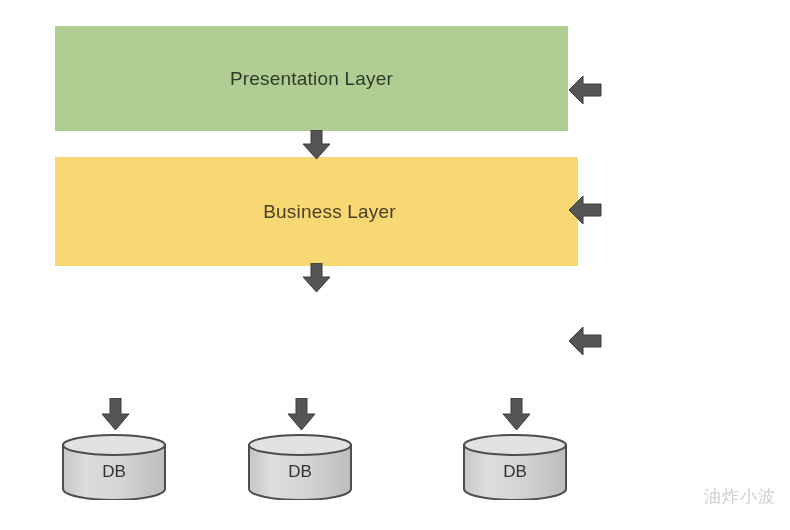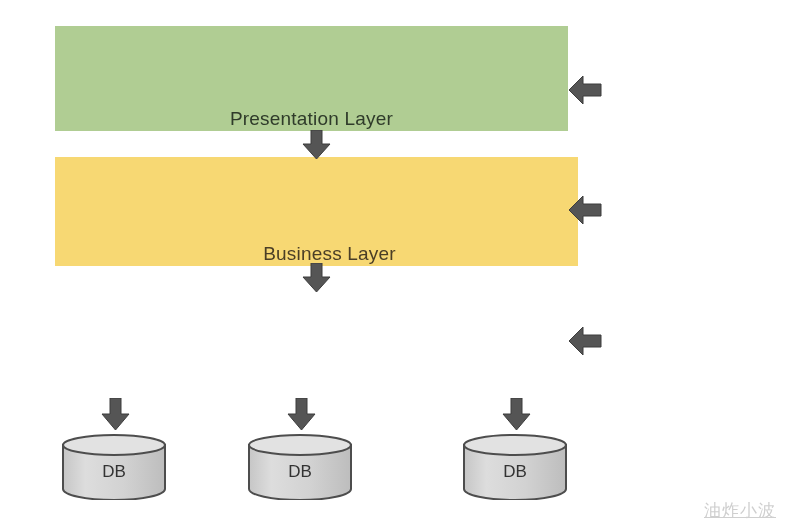--- a/index.html
+++ b/index.html
@@ -15,21 +15,21 @@
     width: 790px;
     height: 530px;
     background: #ffffff;
     overflow: hidden;
   }
 
   
   .layer-box {
     position: absolute;
     display: flex;
-    align-items: flex-end;
+    align-items: center;
     justify-content: center;
     box-sizing: border-box;
   }
   .layer-label {
     font-size: 19px;
     letter-spacing: 0.2px;
     color: #3a3a3a;
     text-align: center;
     line-height: 1.25;
     white-space: pre-line;
@@ -111,27 +111,26 @@
     box-sizing: border-box;
   }
   #db-1 { left: 61px; top: 434px; }
   #db-2 { left: 247px; top: 434px; }
   #db-3 { left: 462px; top: 434px; }
 
   
   #watermark {
     position: absolute;
     right: 14px;
-    bottom: 8px;
+    bottom: 22px;
     font-size: 17px;
     color: #cfcfcf;
     font-family: "DejaVu Sans", sans-serif;
     letter-spacing: 1px;
     user-select: none;
-    text-decoration: underline;
   }
 </style>
 </head>
 <body>
 
 <div id="canvas">
 
   <div class="layer-box" id="presentation-layer">
     <span class="layer-label">Presentation Layer</span>
   </div>

